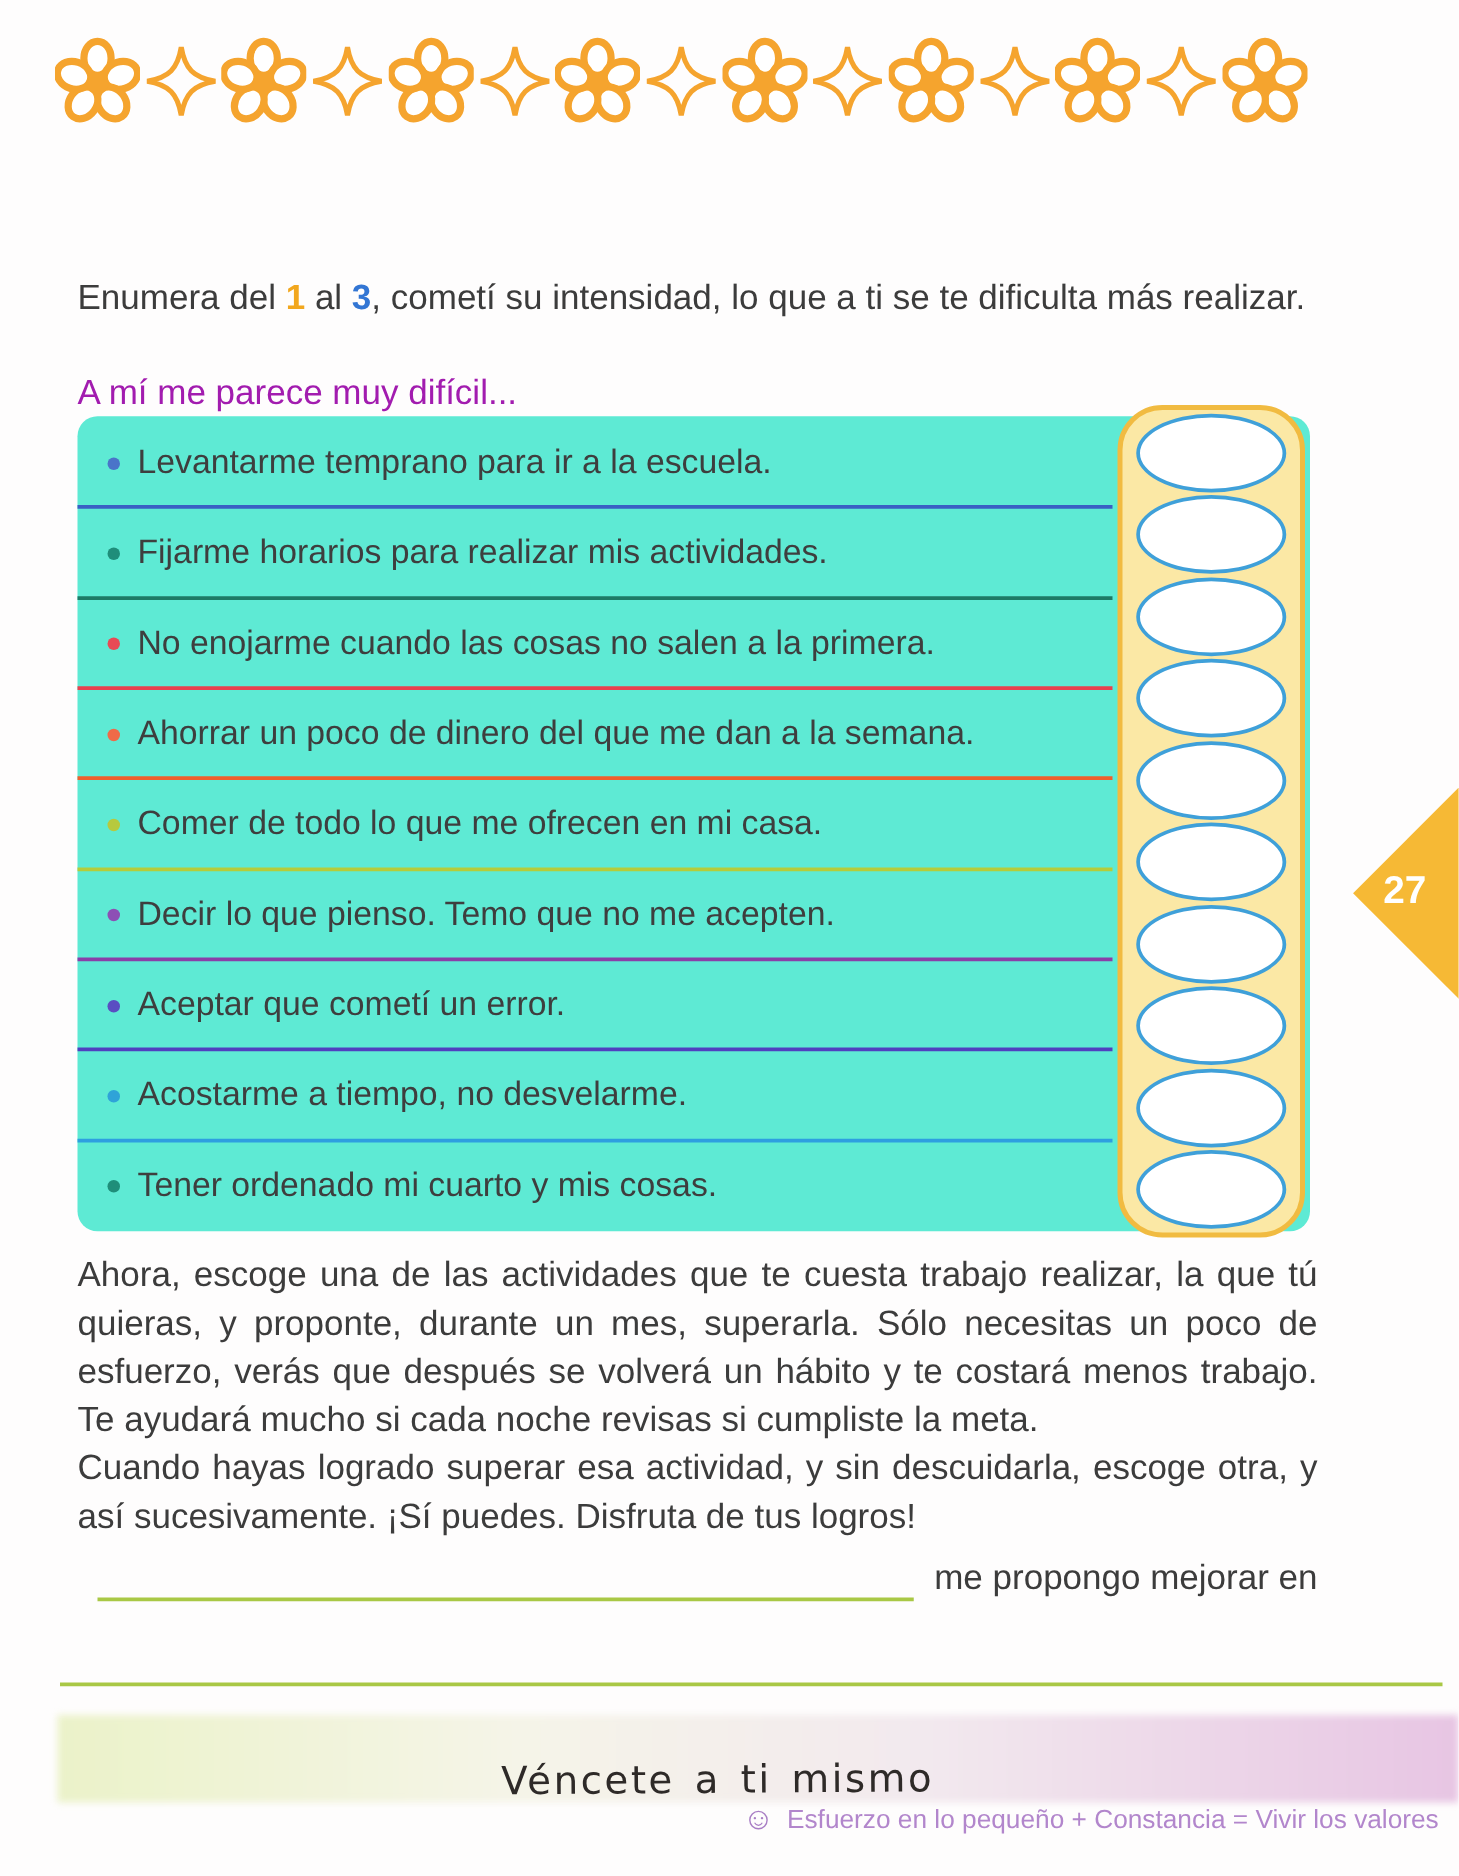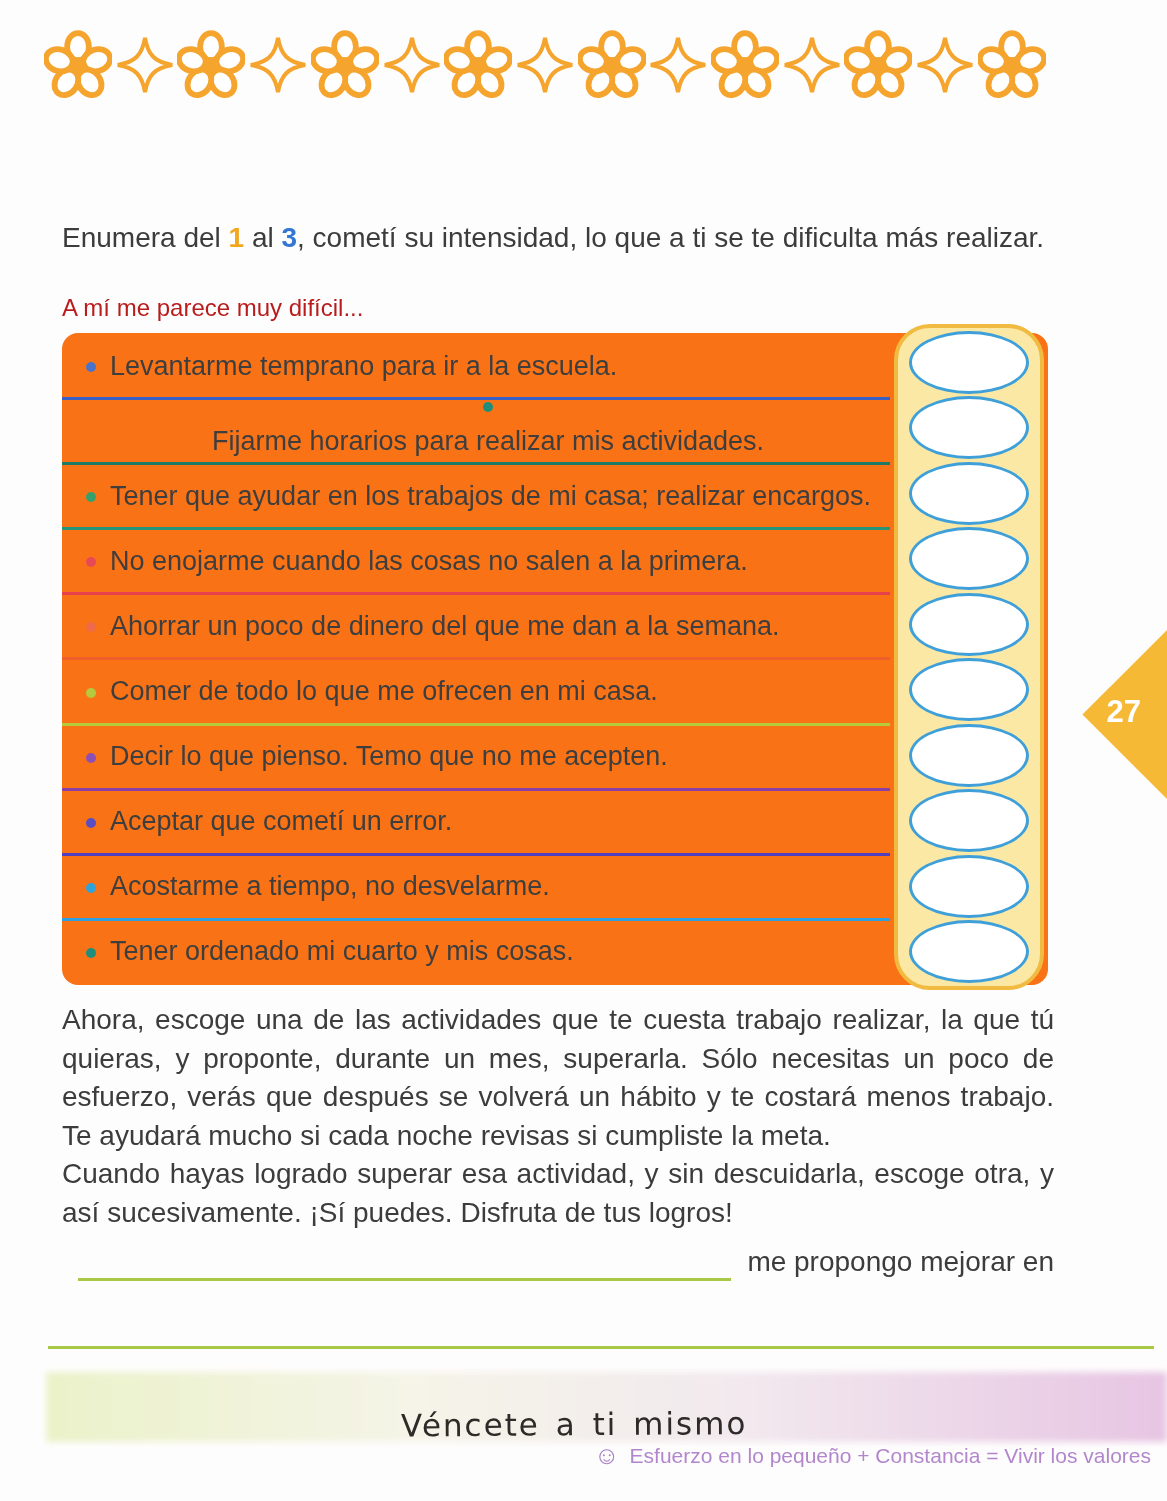--- a/index.html
+++ b/index.html
@@ -24,26 +24,26 @@
   }
 
   
   .intro {
     position:absolute; top:191px; left:62px; width:990px;
     font-size:28px; line-height:38px; text-align:justify; color:#3c3c3c;
   }
   .num-one  { color:#f2a71e; font-weight:bold; }
   .num-ten  { color:#3376d4; font-weight:bold; }
 
-  .difficult-label { position:absolute; top:270px; left:62px; font-size:24px; color:#b91c1c; }
+  .difficult-label { position:absolute; top:270px; left:62px; font-size:28px; color:#a21caf; }
 
   
   .activity-box {
     position:absolute; top:333px; left:62px; width:986px; height:652px;
-    background:#f97316; border-radius:16px;
+    background:#5eead4; border-radius:16px;
   }
   .activity-rows {
     position:absolute; top:2px; left:0; width:828px; height:648px;
     display:flex; flex-direction:column;
   }
   .activity-row { flex:1; display:flex; align-items:center; padding-left:24px; gap:14px; }
   .bullet { width:10px; height:10px; border-radius:50%; flex:none; margin-top:2px; }
   .activity-text { font-size:27px; color:#3e3e3e; }
 
   .oval-column {
@@ -297,27 +297,23 @@
   <p class="intro"><span>Enumera del </span><span class="num-one">1</span><span> al </span><span class="num-ten">3</span><span>, cometí su intensidad, lo que a ti se te dificulta más realizar.</span></p>
 
   <p class="difficult-label">A mí me parece muy difícil...</p>
 
   <div class="activity-box">
     <div class="activity-rows">
         <div class="activity-row" style="border-bottom: 3px solid rgb(58, 95, 196);">
           <span class="bullet" style="background: rgb(74, 116, 201);"></span>
           <span class="activity-text">Levantarme temprano para ir a la escuela.</span>
         </div>
-        <div class="activity-row" style="border-bottom: 3px solid rgb(29, 122, 102); flex-direction: column;">
+        <div class="activity-row" style="border-bottom: 3px solid rgb(29, 122, 102);">
           <span class="bullet" style="background: rgb(31, 142, 122);"></span>
           <span class="activity-text">Fijarme horarios para realizar mis actividades.</span>
-        </div>
-        <div class="activity-row" style="border-bottom: 3px solid rgb(42, 148, 120);">
-          <span class="bullet" style="background: rgb(53, 160, 109);"></span>
-          <span class="activity-text">Tener que ayudar en los trabajos de mi casa; realizar encargos.</span>
         </div>
         <div class="activity-row" style="border-bottom: 3px solid rgb(232, 65, 78);">
           <span class="bullet" style="background: rgb(232, 74, 85);"></span>
           <span class="activity-text">No enojarme cuando las cosas no salen a la primera.</span>
         </div>
         <div class="activity-row" style="border-bottom: 3px solid rgb(238, 95, 44);">
           <span class="bullet" style="background: rgb(239, 106, 72);"></span>
           <span class="activity-text">Ahorrar un poco de dinero del que me dan a la semana.</span>
         </div>
         <div class="activity-row" style="border-bottom: 3px solid rgb(181, 204, 58);">

